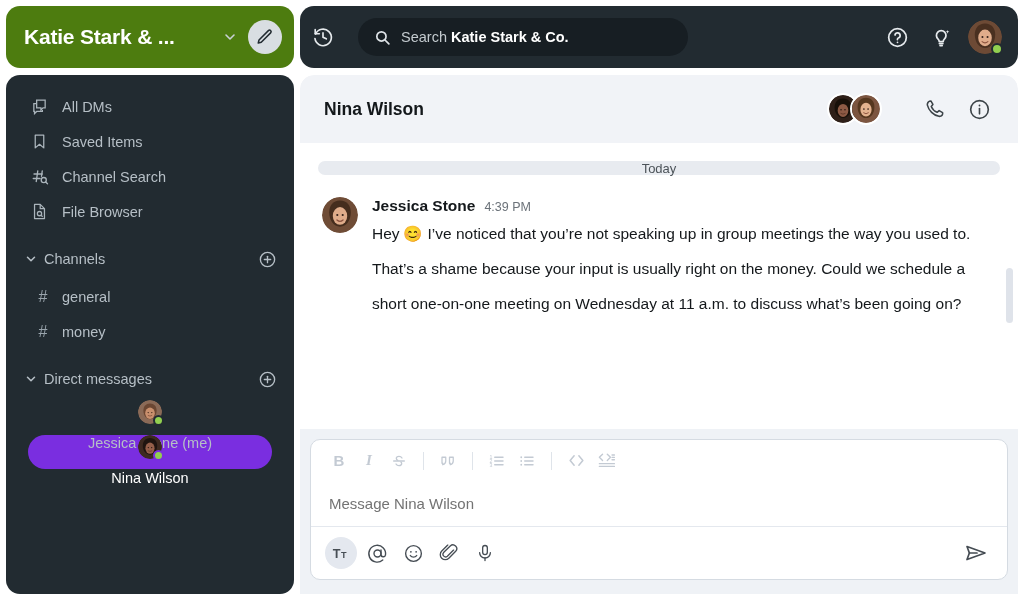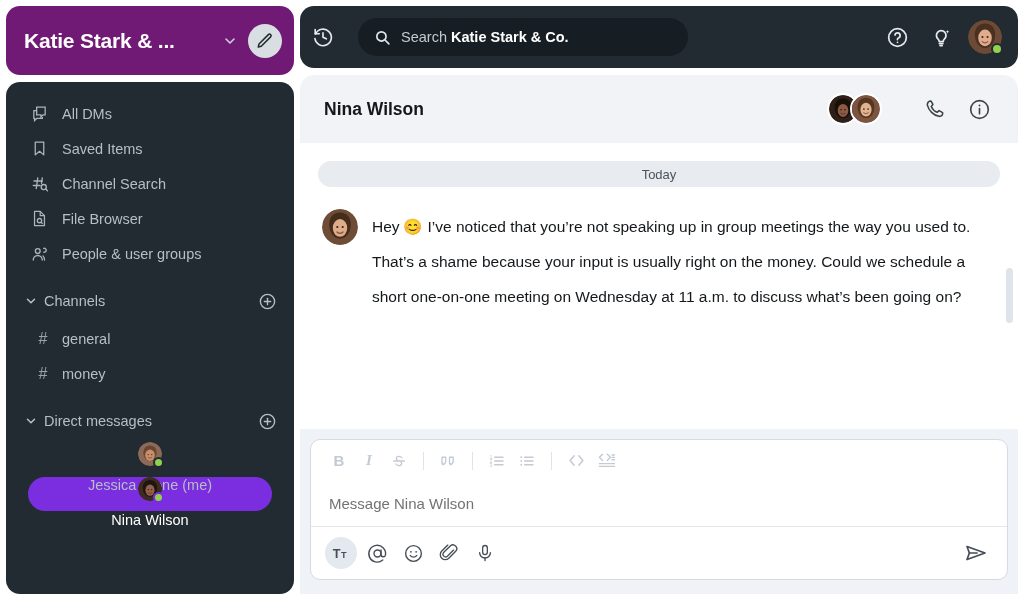--- a/index.html
+++ b/index.html
@@ -15,23 +15,23 @@
   
   .sidebar {
     width: 300px; height: 594px;
     flex: 0 0 300px;
     background: #ffffff;
     display: flex; flex-direction: column;
     padding: 6px 6px 0 6px;
     gap: 7px;
   }
   .ws-header {
-    background: #701a75;
+    background: #4d7c0f;
     border-radius: 14px;
-    height: 69px;
+    height: 62px;
     display: flex; align-items: center;
     padding: 0 12px 0 18px;
     gap: 6px;
   }
   .ws-title {
     color: #ffffff;
     font-size: 21px; font-weight: bold;
     letter-spacing: -0.2px;
     white-space: nowrap; overflow: hidden;
     flex: 1;
@@ -155,21 +155,21 @@
   .msgs {
     flex: 1; min-height: 0;
     background: #ffffff;
     padding: 18px 16px 0 16px;
     position: relative;
     overflow: hidden;
   }
   .day-pill {
     background: #e8ebf0;
     border-radius: 16px;
-    height: 26px;
+    height: 14px;
     display: flex; align-items: center; justify-content: center;
     font-size: 13px; color: #4c5359;
     margin: 0 2px 22px 2px;
   }
   .msg { display: flex; gap: 14px; padding: 0 6px; }
   .msg-av { width: 36px; height: 36px; flex: 0 0 36px; border-radius: 50%; overflow: hidden; }
   .msg-body { flex: 1; min-width: 0; }
   .msg-meta { display: flex; align-items: baseline; gap: 9px; margin-bottom: 1px; }
   .msg-author { font-size: 15.5px; font-weight: bold; color: #14181b; }
   .msg-time { font-size: 12.5px; color: #6b7279; }
@@ -279,31 +279,20 @@
         <div class="nav-item">
           <span class="ico">
             <svg width="17" height="17" viewBox="0 0 24 24" fill="none" stroke="currentColor" stroke-width="1.8" stroke-linejoin="round">
                 <path d="M13 2H5v20h14V8Z"></path>
                 <path d="M13 2v6h6"></path>
                 <circle cx="12" cy="15" r="3"></circle>
                 <line x1="14.2" y1="17.2" x2="16.5" y2="19.5"></line>
               </svg>
           </span>
           <span>File Browser</span>
-        </div>
-        <div class="nav-item">
-          <span class="ico">
-            <svg width="18" height="18" viewBox="0 0 24 24" fill="none" stroke="currentColor" stroke-width="1.8" stroke-linecap="round">
-                <circle cx="9" cy="8" r="3.2"></circle>
-                <path d="M3 20c0-3.3 2.7-6 6-6s6 2.7 6 6"></path>
-                <path d="M17 9.5a2.6 2.6 0 1 0 0-5"></path>
-                <path d="M18 20c0-2.6-.8-4.4-2-5.5"></path>
-              </svg>
-          </span>
-          <span>People &amp; user groups</span>
         </div>
       </div>
 
       <div class="section-head">
         <span class="section-caret">
           <svg width="14" height="14" viewBox="0 0 24 24" fill="none" stroke="currentColor" stroke-width="2.6" stroke-linecap="round" stroke-linejoin="round">
               <polyline points="6 9 12 15 18 9"></polyline>
             </svg>
         </span>
         <span class="section-label">Channels</span>
@@ -478,20 +467,24 @@
             <svg viewBox="0 0 40 40">
                 <circle cx="20" cy="20" r="20" fill="#6f4c36"></circle>
                 <path d="M20 4c8 0 12 6 12 13 0 9-5 16-12 16S8 26 8 17C8 10 12 4 20 4Z" fill="#452d1d"></path>
                 <ellipse cx="20" cy="21" rx="8" ry="9.8" fill="#dfac8a"></ellipse>
                 <circle cx="17" cy="20" r="1.2" fill="#32201a"></circle>
                 <circle cx="23" cy="20" r="1.2" fill="#32201a"></circle>
                 <path d="M16.6 25.5q3.4 3 6.8 0" stroke="#8d5440" stroke-width="1.4" fill="none" stroke-linecap="round"></path>
               </svg>
           </span>
           <div class="msg-body">
+            <div class="msg-meta">
+              <span class="msg-author">Jessica Stone</span>
+              <span class="msg-time">4:39 PM</span>
+            </div>
             <div class="msg-text">Hey 😊 I’ve noticed that you’re not speaking up in group meetings the way you used to. That’s a shame because your input is usually right on the money. Could we schedule a short one-on-one meeting on Wednesday at 11 a.m. to discuss what’s been going on?</div>
           </div>
         </div>
 
         <div class="scrollbar"></div>
       </div>
 
       <div class="composer-wrap">
         <div class="composer">
 

